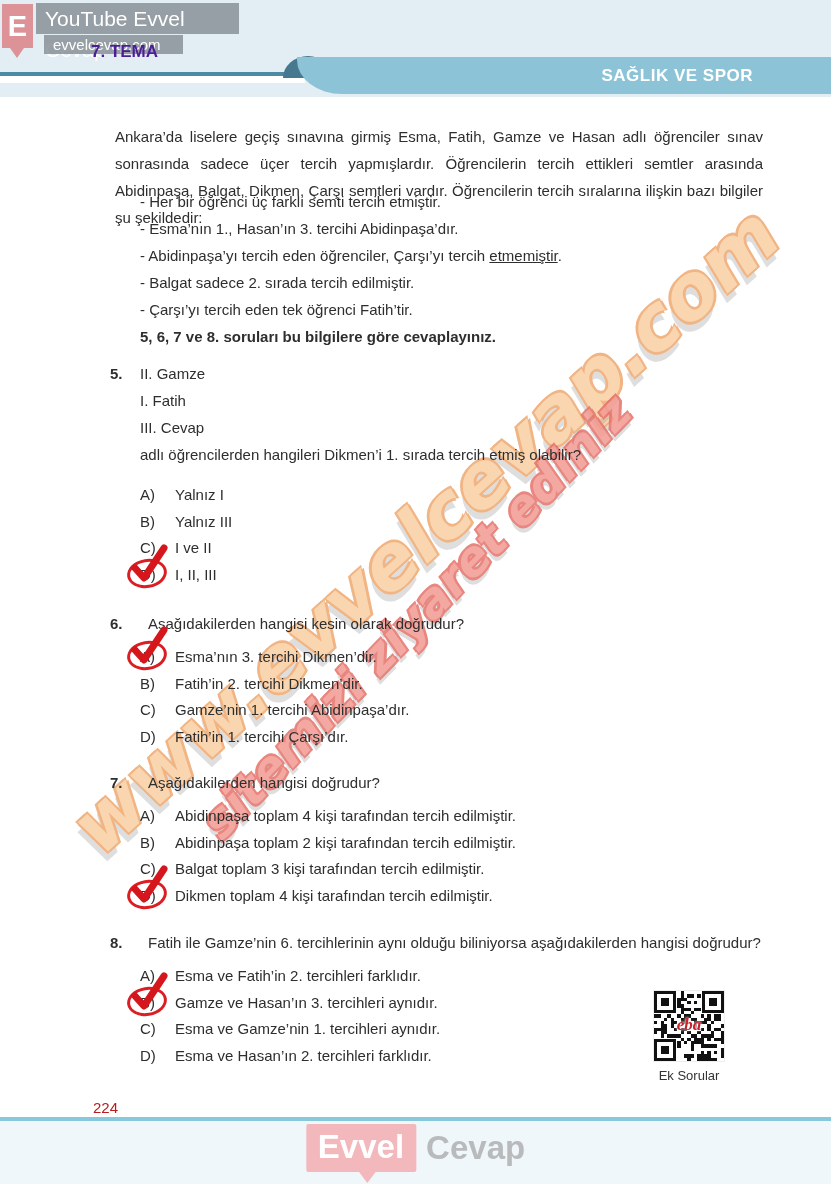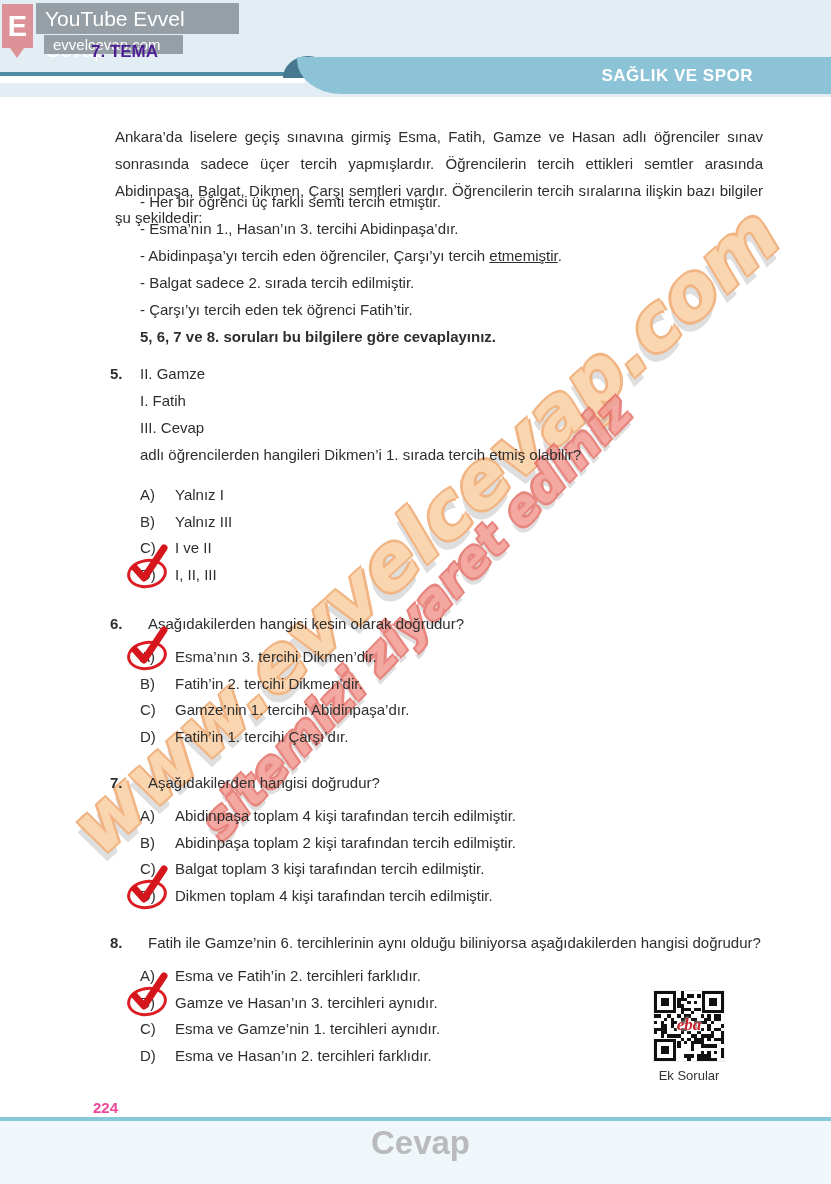--- a/index.html
+++ b/index.html
@@ -72,21 +72,21 @@
   .finder{position:absolute;width:22px;height:22px;background:#111;}
   .finder::before{content:"";position:absolute;left:3px;top:3px;right:3px;bottom:3px;background:#fff;}
   .finder::after{content:"";position:absolute;left:7px;top:7px;right:7px;bottom:7px;background:#111;}
   .finder.tl{left:0;top:0;} .finder.tr{right:0;top:0;} .finder.bl{left:0;bottom:0;}
   .qr-label{position:absolute;left:50%;top:50%;transform:translate(-50%,-54%);
             font-family:"Liberation Serif","DejaVu Serif",serif;font-style:italic;font-weight:bold;
             font-size:17px;color:#c6252b;text-shadow:0 0 3px #fff,0 0 3px #fff;z-index:2;}
   .qr-caption{margin-top:7px;font-size:13px;color:#333;white-space:nowrap;}
 
   
-  .page-num{position:absolute;left:93px;top:1099px;font-size:15px;color:#ec4899;z-index:1;font-weight:bold;}
+  .page-num{position:absolute;left:93px;top:1099px;font-size:15px;color:#b91c1c;z-index:1;}
   .footer-rule{position:absolute;left:0;top:1117px;width:831px;height:4px;background:#87c8da;z-index:1;}
   .footer-area{position:absolute;left:0;top:1121px;width:831px;height:63px;background:#f0f7fa;z-index:1;}
   .footer-logo{position:absolute;left:50%;top:1124px;transform:translateX(-50%);display:flex;
                align-items:center;z-index:2;}
   .flogo-box{position:relative;background:#f2b8bc;color:#fff;font-weight:bold;font-size:33px;
              padding:4px 12px 6px 12px;border-radius:2px;}
   .flogo-box::after{content:"";position:absolute;left:52px;bottom:-11px;border-left:9px solid transparent;
              border-right:9px solid transparent;border-top:12px solid #f2b8bc;}
   .flogo-gray{color:#b9babc;font-weight:bold;font-size:33px;margin-left:10px;}
 </style>
@@ -385,16 +385,17 @@
         </div>
       <div class="qr-caption">Ek Sorular</div>
     </div>
 
   </div>
 
   <div class="page-num">224</div>
   <div class="footer-rule"></div>
   <div class="footer-area"></div>
   <div class="footer-logo">
+    <span class="flogo-box">Evvel</span>
     <span class="flogo-gray">Cevap</span>
   </div>
 
 </div>
 
 </body></html>

